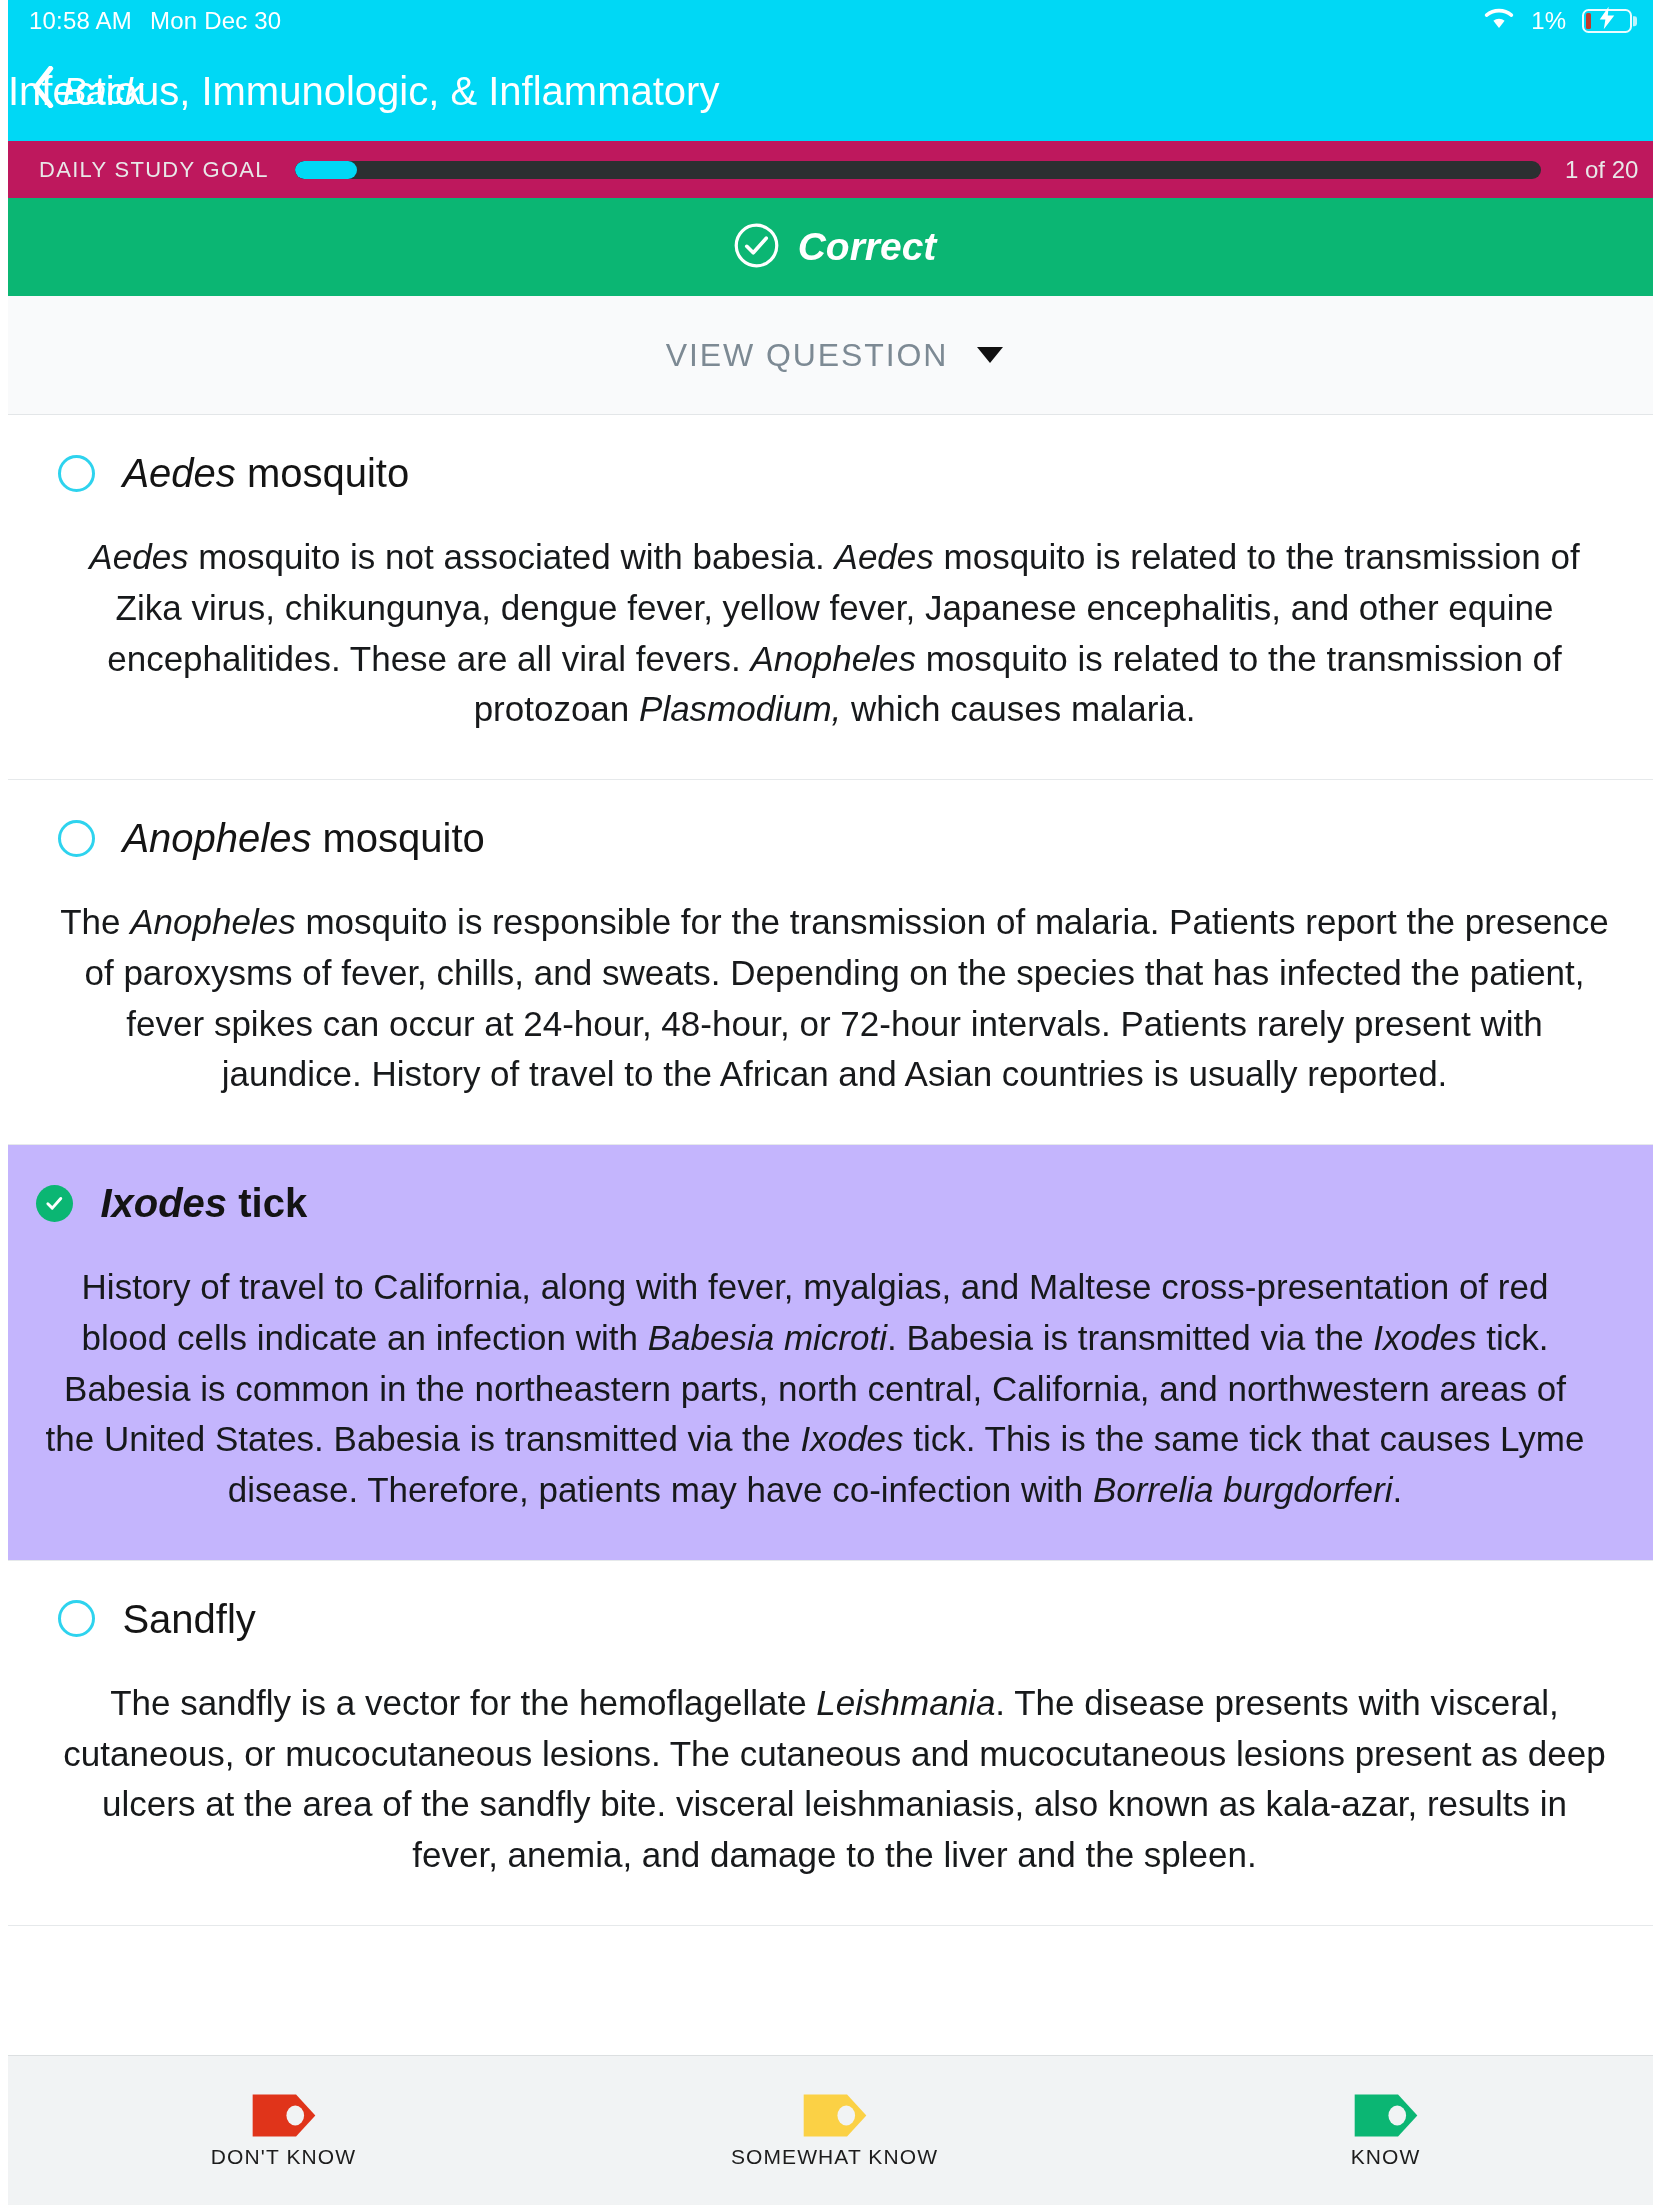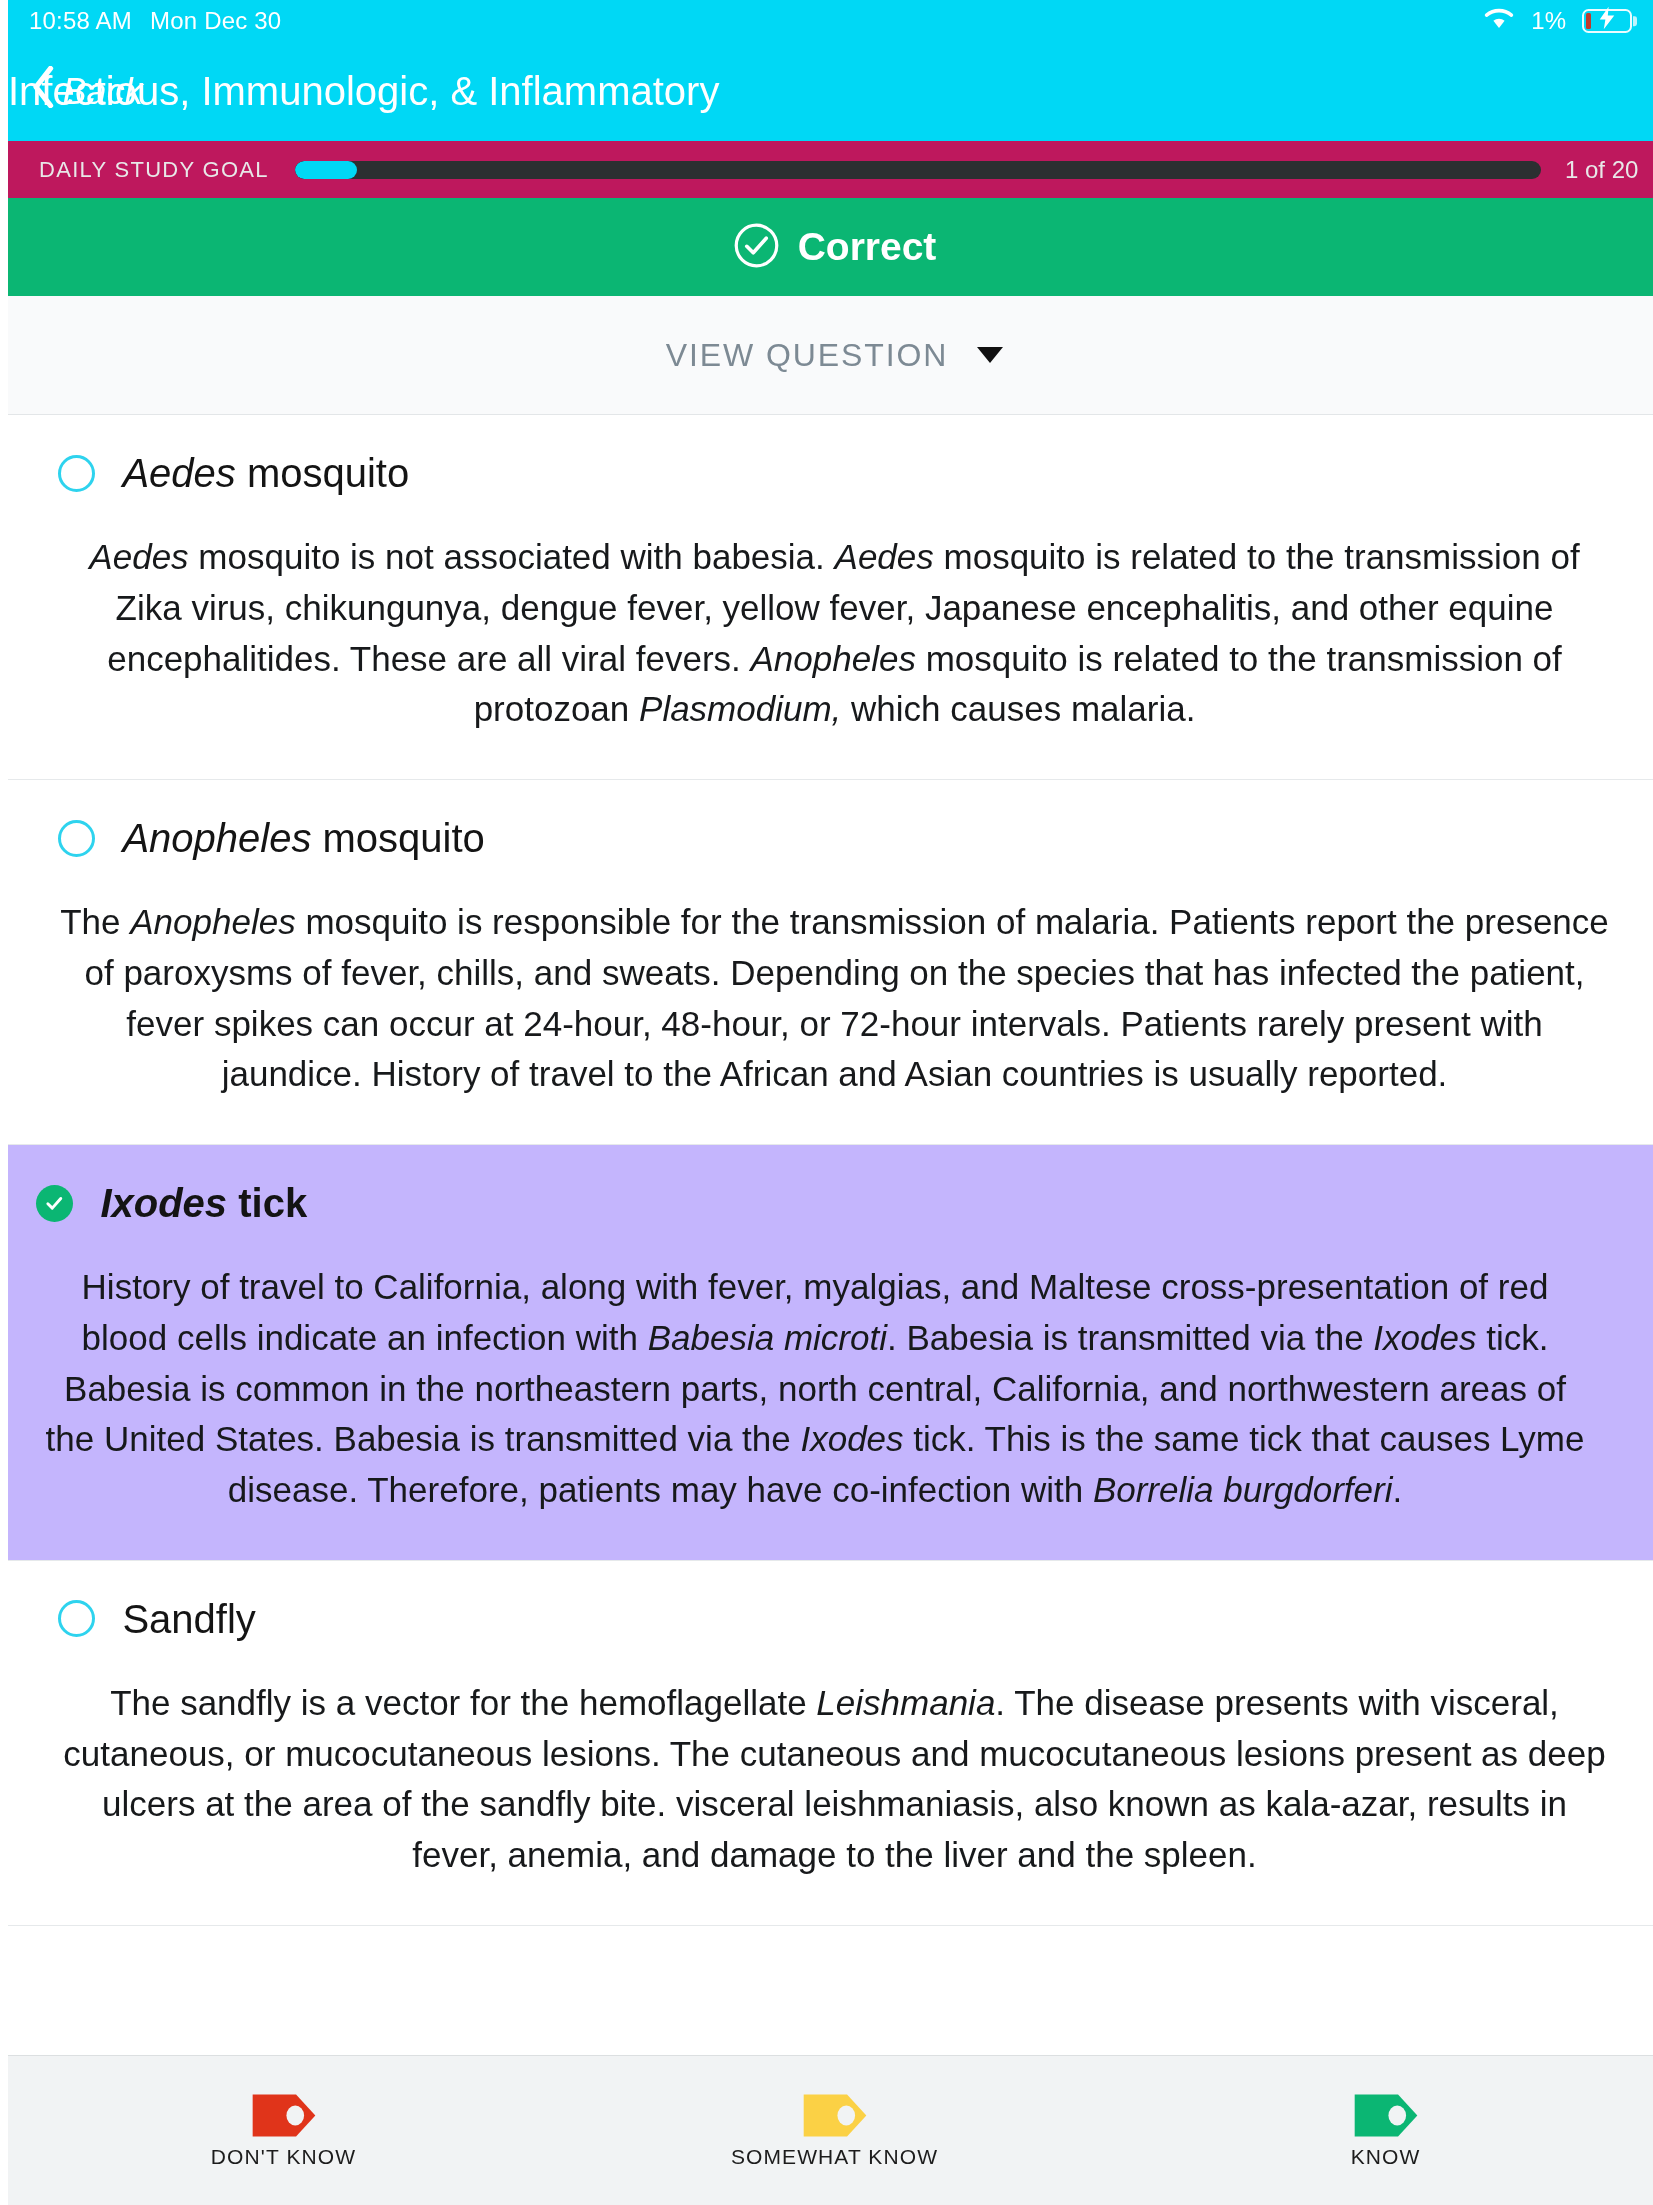--- a/index.html
+++ b/index.html
@@ -157,20 +157,21 @@
     display: flex;
     align-items: center;
     justify-content: center;
     gap: 18px;
     flex: none;
   }
   .banner-text {
     color: #ffffff;
     font-size: 39px;
     font-weight: 700;
+    font-style: italic;
   }
 
   
   .viewq {
     height: 119px;
     background: #F9FAFB;
     border-bottom: 1.6px solid #E3E6E8;
     display: flex;
     align-items: center;
     justify-content: center;

